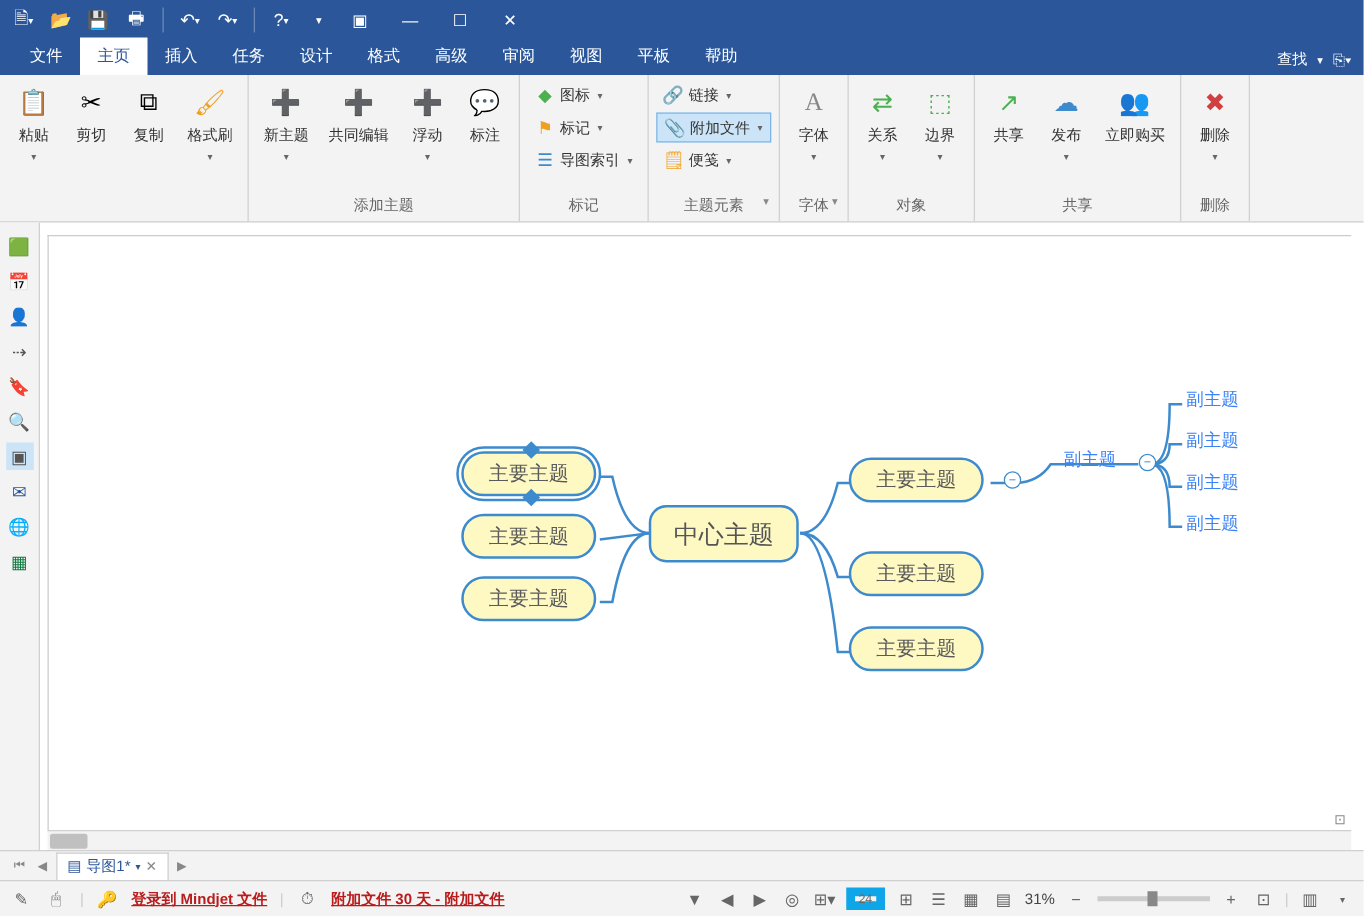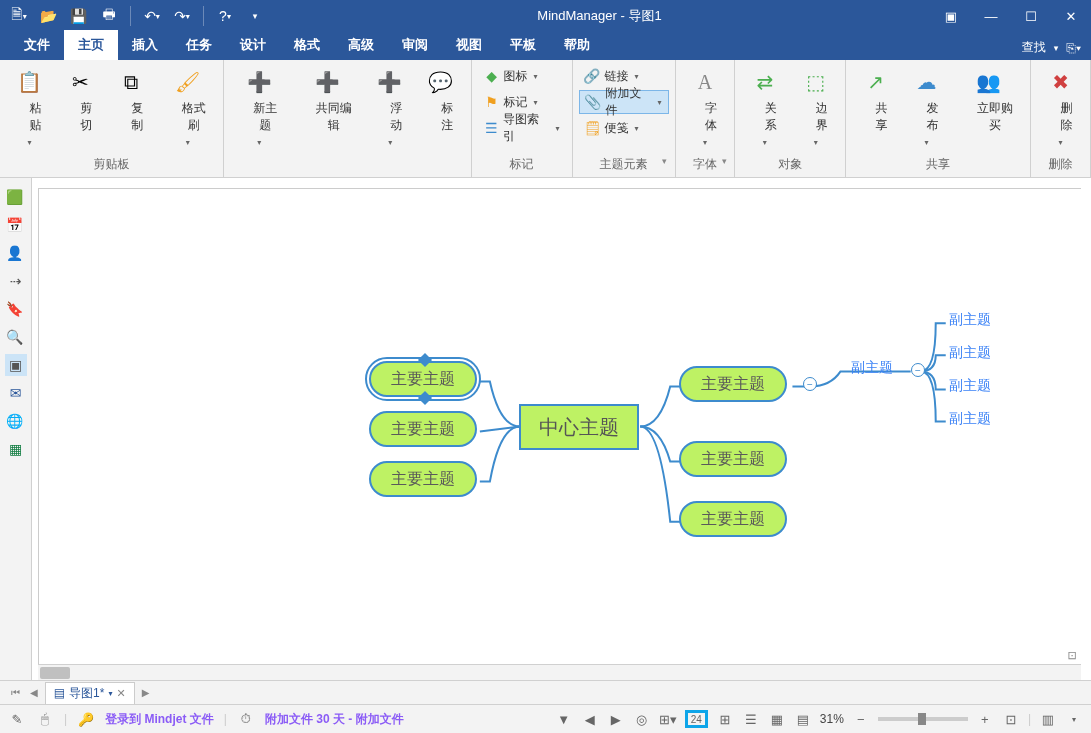--- a/index.html
+++ b/index.html
@@ -9,69 +9,69 @@
 .titlebar { height: 32px; background: #2b579a; display: flex; align-items: center; color: #fff; }
 .titlebar-left { display: flex; align-items: center; gap: 4px; padding-left: 6px; }
 .qa-btn { width: 26px; height: 26px; display: flex; align-items: center; justify-content: center; color: #fff; cursor: pointer; font-size: 14px; }
 .qa-sep { width: 1px; height: 20px; background: rgba(255,255,255,0.3); margin: 0 4px; }
 .titlebar-center { flex: 1; text-align: center; font-size: 13px; }
 .titlebar-right { display: flex; align-items: center; }
 .win-btn { width: 40px; height: 32px; display: flex; align-items: center; justify-content: center; color: #fff; cursor: pointer; font-size: 13px; }
 
 
 .tabs { height: 28px; background: #2b579a; display: flex; align-items: flex-end; padding: 0 10px; }
-.tab { padding: 6px 14px; color: #fff; cursor: pointer; font-size: 13px; font-weight: bold; }
+.tab { padding: 6px 14px; color: #fff; cursor: pointer; font-size: 13px; }
 .tab.active { background: #fff; color: #2b579a; }
 .tabs-right { margin-left: auto; display: flex; align-items: center; gap: 8px; padding-bottom: 4px; color: #fff; }
 
 
 .ribbon { height: 118px; background: #f3f3f3; border-bottom: 1px solid #d0d0d0; display: flex; }
 .ribbon-group { display: flex; flex-direction: column; border-right: 1px solid #d0d0d0; padding: 4px 6px 2px; }
 .ribbon-group-content { flex: 1; display: flex; align-items: flex-start; gap: 4px; }
 .ribbon-group-label { text-align: center; font-size: 12px; color: #666; padding: 2px 0; position: relative; }
 .ribbon-group-label .drop { position: absolute; right: 2px; font-size: 9px; color: #888; }
 .big-btn { display: flex; flex-direction: column; align-items: center; justify-content: flex-start; padding: 4px 6px; cursor: pointer; min-width: 42px; gap: 4px; }
 .big-btn .icon { width: 28px; height: 28px; display: flex; align-items: center; justify-content: center; font-size: 20px; }
-.big-btn .label { font-size: 12px; color: #333; text-align: center; margin-left: 12px; }
+.big-btn .label { font-size: 12px; color: #333; text-align: center; }
 .big-btn .arrow { font-size: 8px; color: #666; }
 .small-row { display: flex; flex-direction: column; gap: 2px; }
 .small-btn { display: flex; align-items: center; gap: 4px; padding: 2px 6px; cursor: pointer; font-size: 12px; color: #333; height: 24px; }
 .small-btn.active { background: #cce4f7; border: 1px solid #7cb6e8; }
 .small-btn .icon { width: 16px; height: 16px; display: flex; align-items: center; justify-content: center; font-size: 14px; }
 .small-btn .arrow { font-size: 8px; color: #666; margin-left: 2px; }
 
 
 .workspace { display: flex; height: 502px; }
 .left-sidebar { width: 32px; background: #f3f3f3; border-right: 1px solid #d0d0d0; display: flex; flex-direction: column; padding-top: 8px; gap: 6px; align-items: center; }
 .side-btn { width: 22px; height: 22px; display: flex; align-items: center; justify-content: center; cursor: pointer; font-size: 14px; color: #555; }
 .side-btn.active { background: #cce4f7; }
 .canvas-wrap { flex: 1; display: flex; flex-direction: column; }
 .canvas { flex: 1; background: #fff; position: relative; border-left: 1px solid #ccc; border-top: 1px solid #ccc; margin: 10px 10px 0 6px; overflow: hidden; }
 .scroll-h { height: 16px; background: #f3f3f3; border-top: 1px solid #d0d0d0; margin: 0 10px 0 6px; position: relative; }
 .scroll-h::after { content:''; position:absolute; left: 2px; top:2px; width: 30px; height: 12px; background:#c0c0c0; border-radius:2px; }
 .canvas-corner { position: absolute; right: 0; bottom: 0; width: 18px; height: 18px; font-size: 11px; color:#888; display:flex; align-items:center; justify-content:center;}
 
 
-.node { position: absolute; border: 2px solid #3d8bcd; border-radius: 18px; background: #bef264; display: flex; align-items: center; justify-content: center; color: #5a5a5a; font-size: 16px; }
-.central { border-radius: 0; border-width: 2px; font-size: 20px; color: #555; }
+.node { position: absolute; border: 2px solid #3d8bcd; border-radius: 18px; background: #fef9c3; display: flex; align-items: center; justify-content: center; color: #5a5a5a; font-size: 16px; }
+.central { border-radius: 14px; border-width: 2px; font-size: 20px; color: #555; }
 .selected { border: 2px solid #3d8bcd; outline: 2px solid #3d8bcd; outline-offset: 2px; }
 .handle { position: absolute; width: 10px; height: 10px; background: #3d8bcd; transform: rotate(45deg); }
 .sub-label { position: absolute; font-size: 14px; color: #3b82f6; }
 .collapse { position:absolute; width:14px; height:14px; border:1.5px solid #3d8bcd; border-radius:50%; background:#fff; display:flex; align-items:center; justify-content:center; font-size:10px; color:#3d8bcd; }
 svg.connectors { position:absolute; top:0; left:0; width:100%; height:100%; pointer-events:none; }
 
 
 .doc-tabs { height: 24px; background: #f3f3f3; border-top: 1px solid #d0d0d0; display: flex; align-items: center; padding-left: 8px; gap: 4px; }
 .doc-nav { font-size: 10px; color: #888; padding: 0 3px; cursor:pointer; }
 .doc-tab { display: flex; align-items: center; gap: 4px; padding: 2px 8px; background: #fff; border: 1px solid #ccc; border-bottom:none; font-size: 12px; color: #2b579a; cursor:pointer; }
 .doc-tab .close { font-size: 11px; color: #888; }
 
 
 .statusbar { height: 29px; background: #f3f3f3; border-top: 1px solid #d0d0d0; display: flex; align-items: center; padding: 0 8px; gap: 10px; font-size: 12px; color: #444; }
-.statusbar .link { color: #8b5cf6; cursor: pointer; font-weight: bold; }
+.statusbar .link { color: #b91c1c; text-decoration: underline; cursor: pointer; font-weight: bold; }
 .statusbar-right { margin-left: auto; display: flex; align-items: center; gap: 8px; }
 .sb-icon { width:18px; height:18px; display:flex; align-items:center; justify-content:center; color:#666; font-size:13px; cursor:pointer;}
 .zoom-slider { width: 90px; height: 4px; background: #ccc; position: relative; }
 .zoom-slider::after { content:''; position:absolute; left:40px; top:-4px; width:8px; height:12px; background:#888; }
 
 
 .ic-green { color: #4caf50; } .ic-orange { color: #f0a020; } .ic-blue { color: #3d8bcd; } .ic-red { color:#d04040; }
 </style>
 </head>
 <body>
@@ -82,21 +82,20 @@
     <div class="qa-btn">📂</div>
     <div class="qa-btn">💾</div>
     <div class="qa-btn">🖶</div>
     <div class="qa-sep"></div>
     <div class="qa-btn">↶<span style="font-size:8px;">▾</span></div>
     <div class="qa-btn">↷<span style="font-size:8px;">▾</span></div>
     <div class="qa-sep"></div>
     <div class="qa-btn">?<span style="font-size:8px;">▾</span></div>
     <div class="qa-btn" style="font-size:9px;">▾</div>
   </div>
-  <div class="titlebar-center">MindManager - 导图1</div>
   <div class="titlebar-right">
     <div class="win-btn">▣</div>
     <div class="win-btn">―</div>
     <div class="win-btn">☐</div>
     <div class="win-btn">✕</div>
   </div>
 </div>
 
 <div class="tabs">
   <div class="tab">文件</div>
@@ -132,21 +131,20 @@
       <div class="big-btn">
           <div class="icon">⧉</div>
           <div class="label">复制</div>
         </div>
       <div class="big-btn">
           <div class="icon ic-orange">🖌</div>
           <div class="label">格式刷</div>
           <div class="arrow">▾</div>
         </div>
     </div>
-    <div class="ribbon-group-label">剪贴板</div>
   </div>
 
   <div class="ribbon-group">
     <div class="ribbon-group-content">
       <div class="big-btn">
           <div class="icon ic-green">➕</div>
           <div class="label">新主题</div>
           <div class="arrow">▾</div>
         </div>
       <div class="big-btn">
@@ -156,20 +154,21 @@
       <div class="big-btn">
           <div class="icon ic-green">➕</div>
           <div class="label">浮动</div>
           <div class="arrow">▾</div>
         </div>
       <div class="big-btn">
           <div class="icon ic-green">💬</div>
           <div class="label">标注</div>
         </div>
     </div>
+    <div class="ribbon-group-label">添加主题</div>
   </div>
 
   <div class="ribbon-group">
     <div class="ribbon-group-content">
       <div class="small-row">
         <div class="small-btn">
             <span class="icon ic-green">◆</span>
             <span>图标</span>
             <span class="arrow">▾</span>
           </div>
@@ -365,21 +364,21 @@
   <span>
     <span class="link">附加文件 </span><span class="link">30</span><span class="link"> 天 - </span><span class="link">附加文件</span>
   </span>
 
   <div class="statusbar-right">
     <span class="sb-icon">▼</span>
     <span class="sb-icon">◀</span>
     <span class="sb-icon">▶</span>
     <span class="sb-icon">◎</span>
     <span class="sb-icon">⊞▾</span>
-    <span class="sb-icon" style="border:3px solid #0ea5e9; font-size:10px; width:auto; padding:0 3px;">24</span>
+    <span class="sb-icon" style="border:7px solid #0ea5e9; font-size:10px; width:auto; padding:0 3px;">24</span>
     <span class="sb-icon">⊞</span>
     <span class="sb-icon">☰</span>
     <span class="sb-icon">▦</span>
     <span class="sb-icon">▤</span>
     <span>31%</span>
     <span class="sb-icon">−</span>
     <div class="zoom-slider"></div>
     <span class="sb-icon">+</span>
     <span class="sb-icon">⊡</span>
     <span style="color:#ccc;">|</span>

